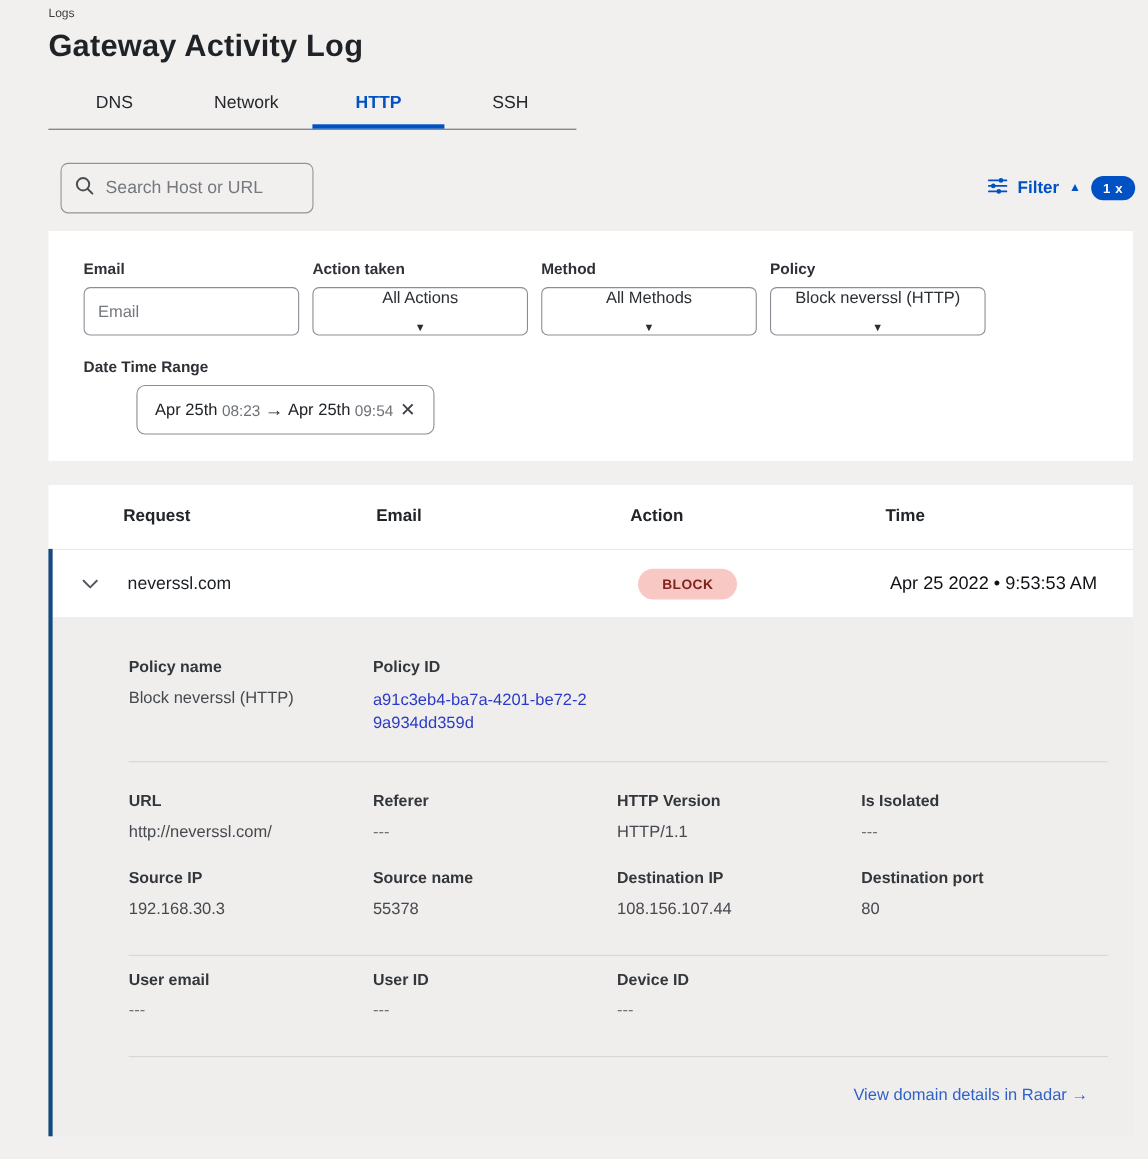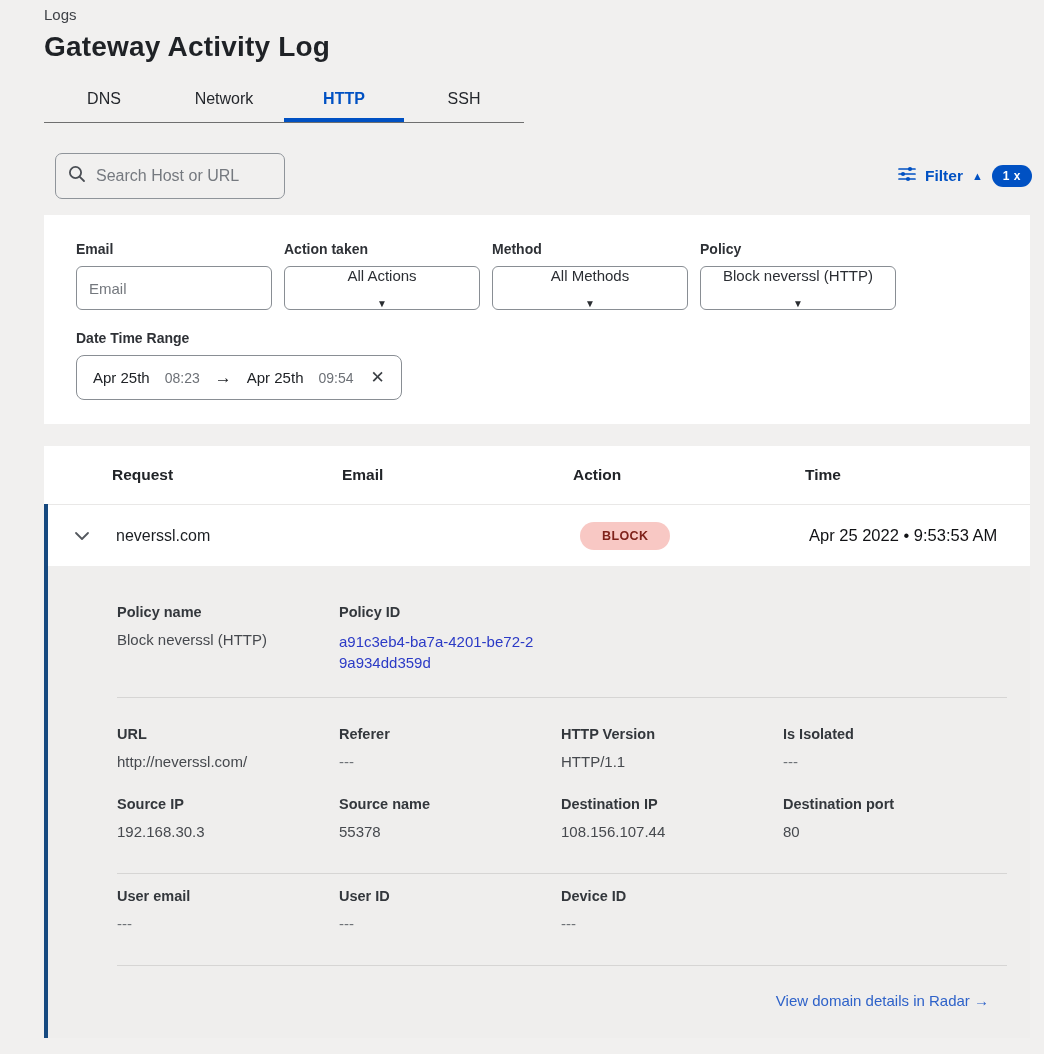--- a/index.html
+++ b/index.html
@@ -1,21 +1,21 @@
 <!DOCTYPE html>
 <html><head>
 <meta charset="utf-8">
 <style>
   * { margin:0; padding:0; box-sizing:border-box; }
   html,body { width:1044px; height:1054px; overflow:hidden;
     background:#f1f0ef; font-family:"Liberation Sans", sans-serif; color:#22252a; }
 
   
   .top { padding:6px 0 0 44px; }
-  .breadcrumb { font-size:15px; color:#3f4247; }
+  .breadcrumb { font-size:11px; color:#3f4247; }
   .page-title { font-size:28px; font-weight:bold; color:#1f2226; margin-top:8px; letter-spacing:.2px; }
 
   
   .tabs { margin:16px 0 0 44px; width:480px; display:flex; border-bottom:1px solid #6f6f6f; }
   .tab { width:120px; text-align:center; font-size:16px; color:#24272c;
          padding:11px 0 14px; cursor:pointer; }
   .tab.active { color:#0051c3; font-weight:bold; padding-bottom:10px; border-bottom:4px solid #0051c3; }
 
   
   .toolbar { display:flex; justify-content:space-between; align-items:center; margin:30px 12px 0 44px; }
@@ -35,22 +35,22 @@
   .fields { display:flex; gap:12px; }
   .field { width:196px; }
   .field-label { font-size:14px; font-weight:bold; color:#2e3136; margin-bottom:9px; }
   .text-input, .select { width:196px; height:44px; border:1px solid #898e94; border-radius:6px;
     padding:0 12px; font-size:15px; color:#2b2e33; background:#fff; }
   .text-input { font-family:"Liberation Sans", sans-serif; outline:none; }
   .text-input::placeholder { color:#74787e; }
   .select { display:flex; align-items:center; justify-content:space-between; cursor:pointer;flex-direction:column; }
   .select .caret-down { font-size:10px; color:#2a2d31; }
   .date-label { margin-top:20px; }
-  .date-range { display:inline-flex; align-items:center; gap:15px; height:45px;
-    border:1px solid #898e94; border-radius:8px; padding:0 16px; cursor:pointer; }
+  .date-range { display:inline-flex; align-items:center; gap:4px; height:45px;
+    border:1px solid #898e94; border-radius:8px; padding:0 16px; cursor:pointer;margin-left:48px; }
   .date-part { font-size:15px; color:#202327; }
   .time-part { font-size:14px; color:#6d7177; }
   .range-arrow { font-size:17px; color:#202327; }
   .clear-x { font-size:17px; color:#3c4045; margin-left:2px; cursor:pointer; }
 
   
   .table-card { margin:22px 14px 0 44px; background:#fff; }
   .thead, .trow { display:grid; grid-template-columns:68px 230px 231px 232px auto; align-items:center; }
   .thead { height:58px; }
   .th { font-size:15.5px; font-weight:bold; color:#212428; }

